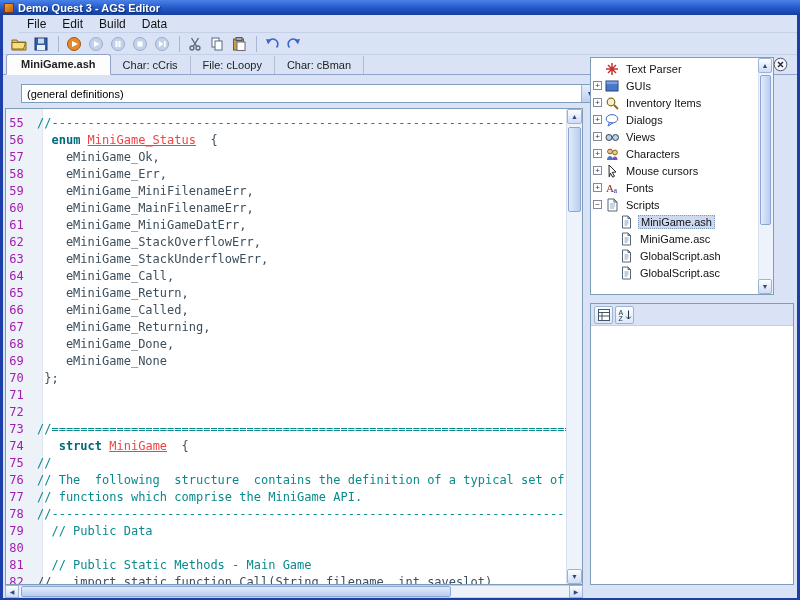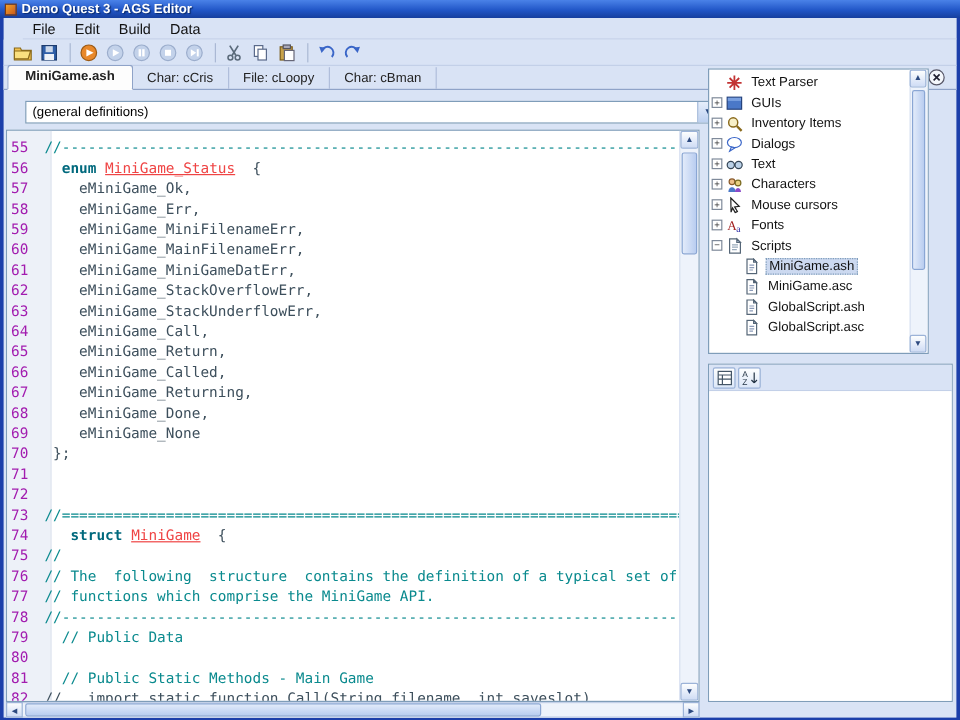--- a/index.html
+++ b/index.html
@@ -277,21 +277,21 @@
             </svg></span>
           <span class="t-label">Dialogs</span>
         </div>
         <div class="trow">
           <span class="expander">+</span>
           <span class="t-icon"><svg width="15" height="14">
               <circle cx="4" cy="7.5" r="3" fill="#bcd2e8" stroke="#345"></circle>
               <circle cx="10.5" cy="7.5" r="3" fill="#bcd2e8" stroke="#345"></circle>
               <path d="M7 7.5h.5" stroke="#345"></path>
             </svg></span>
-          <span class="t-label">Text</span>
+          <span class="t-label">Views</span>
         </div>
         <div class="trow">
           <span class="expander">+</span>
           <span class="t-icon"><svg width="15" height="14">
               <circle cx="5" cy="4.5" r="2.4" fill="#eec08a" stroke="#8a5a2a"></circle>
               <circle cx="10" cy="5.5" r="2.4" fill="#e8d080" stroke="#7a6a20"></circle>
               <path d="M2 13c0-3 1.8-4 3-4s3 1 3 4z" fill="#4a78c8"></path>
               <path d="M7.5 13c0-2.5 1.4-3.4 2.5-3.4s2.5 1 2.5 3.4z" fill="#8a4ac8"></path>
             </svg></span>
           <span class="t-label">Characters</span>

